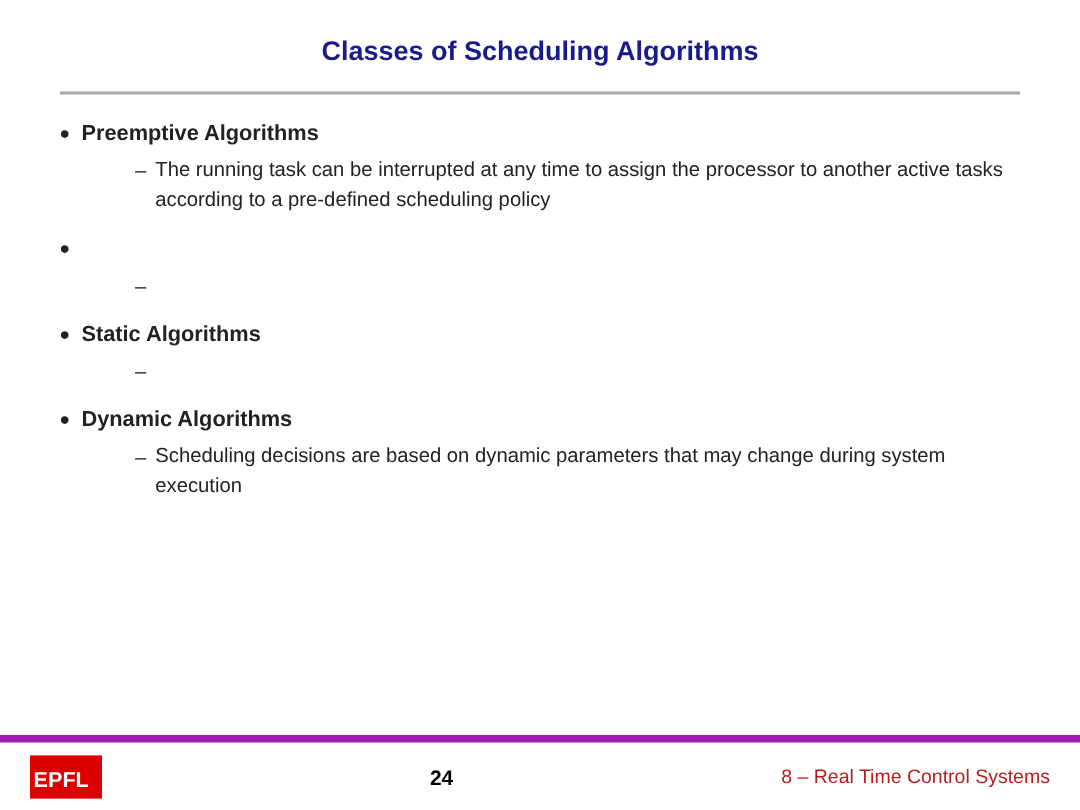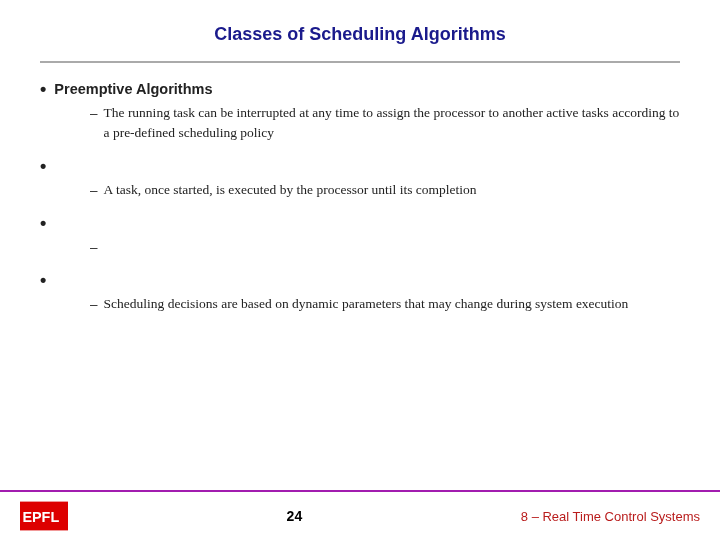--- a/index.html
+++ b/index.html
@@ -67,25 +67,24 @@
       gap: 6px;
     }
 
     .dash {
       flex-shrink: 0;
       margin-top: 1px;
     }
 
     .sub-text {
       flex: 1;
-      font-family: Liberation Serif, serif;
     }
 
     .footer {
-      border-top: 2px solid #a21caf;
+      border-top: 5px solid #a21caf;
       display: flex;
       align-items: center;
       justify-content: space-between;
       padding: 6px 20px;
       height: 50px;
       background: #fff;
     }
 
     .footer-logo {
       display: flex;
@@ -125,34 +124,35 @@
             <span class="dash">–</span>
             <span class="sub-text">The running task can be interrupted at any time to assign the processor to another active tasks according to a pre-defined scheduling policy</span>
           </div>
         </div>
         <div class="bullet-section">
           <div class="bullet-header">
             <span class="bullet-dot">•</span>
           </div>
           <div class="sub-item">
             <span class="dash">–</span>
-            <span class="sub-text">A task, once started, is executed by the processor until its completion</span>
           </div>
         </div>
         <div class="bullet-section">
           <div class="bullet-header">
             <span class="bullet-dot">•</span>
+            <span>Static Algorithms</span>
           </div>
           <div class="sub-item">
             <span class="dash">–</span>
           </div>
         </div>
         <div class="bullet-section">
           <div class="bullet-header">
             <span class="bullet-dot">•</span>
+            <span>Dynamic Algorithms</span>
           </div>
           <div class="sub-item">
             <span class="dash">–</span>
             <span class="sub-text">Scheduling decisions are based on dynamic parameters that may change during system execution</span>
           </div>
         </div>
       </div>
   </div>
 
   <div class="footer">

